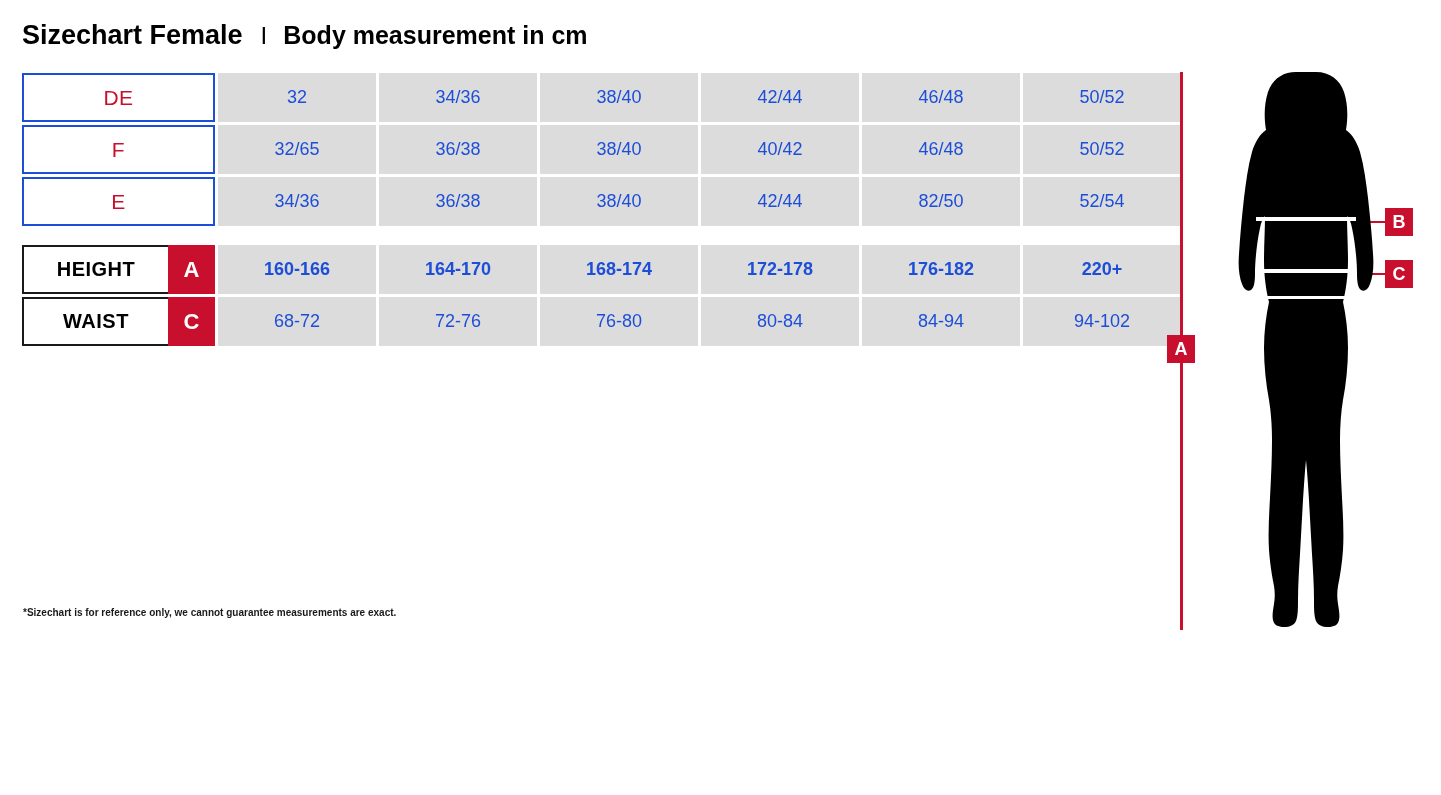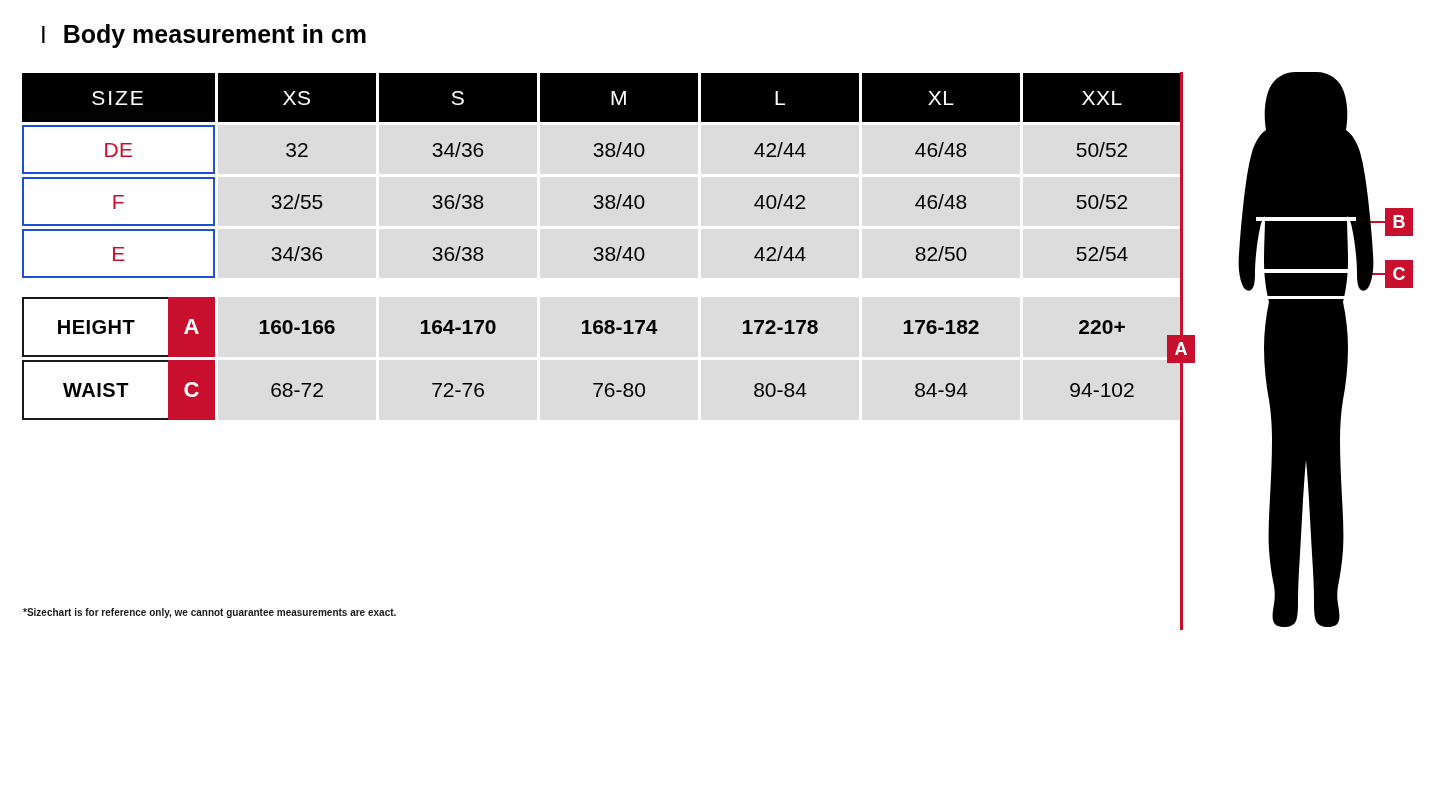--- a/index.html
+++ b/index.html
@@ -93,33 +93,33 @@
     color: #c8102e;
     font-weight: normal;
     font-size: 21px;
     letter-spacing: 0.5px;
     box-sizing: border-box;
   }
 
   
   .val {
     background: #dcdcdc;
-    color: #000000;
-    font-size: 21px;
+    color: #1d4ed8;
+    font-size: 18px;
   }
   .val.bold { font-weight: bold; }
 
   
   .meas-cell {
     padding: 0;
     background: transparent;
   }
   .meas-wrap {
     display: flex;
-    height: 60px;
+    height: 49px;
     width: 100%;
     box-sizing: border-box;
   }
   .meas-name {
     flex: 1 1 auto;
     border: 2px solid #1a1a1a;
     border-right: none;
     background: #ffffff;
     display: flex;
     align-items: center;
@@ -200,60 +200,52 @@
     width: 180px;
     height: 565px;
   }
 </style>
 </head>
 <body>
 
 <div class="page">
 
   <div class="title-row">
+    <span class="title-main">Sizechart Female</span>
     <span class="title-sep">I</span>
     <span class="title-sub">Body measurement in cm</span>
   </div>
 
   <div class="chart">
     <table>
       <colgroup>
         <col class="c-label">
         <col class="c-size">
           <col class="c-size">
           <col class="c-size">
         <col class="c-size">
           <col class="c-size">
           <col class="c-size">
       </colgroup>
       <tbody>
 
-        <tr>
-          <th class="hd hd-size">SIZE</th>
-          <th class="hd">XS</th>
-          <th class="hd">S</th>
-          <th class="hd">M</th>
-          <th class="hd">L</th>
-          <th class="hd">XL</th>
-          <th class="hd">XXL</th>
-        </tr>
 
         <tr>
           <td class="lbl">DE</td>
           <td class="val">32</td>
           <td class="val">34/36</td>
           <td class="val">38/40</td>
           <td class="val">42/44</td>
           <td class="val">46/48</td>
           <td class="val">50/52</td>
         </tr>
 
         <tr>
           <td class="lbl">F</td>
-          <td class="val">32/55</td>
+          <td class="val">32/65</td>
           <td class="val">36/38</td>
           <td class="val">38/40</td>
           <td class="val">40/42</td>
           <td class="val">46/48</td>
           <td class="val">50/52</td>
         </tr>
 
         <tr>
           <td class="lbl">E</td>
           <td class="val">34/36</td>

